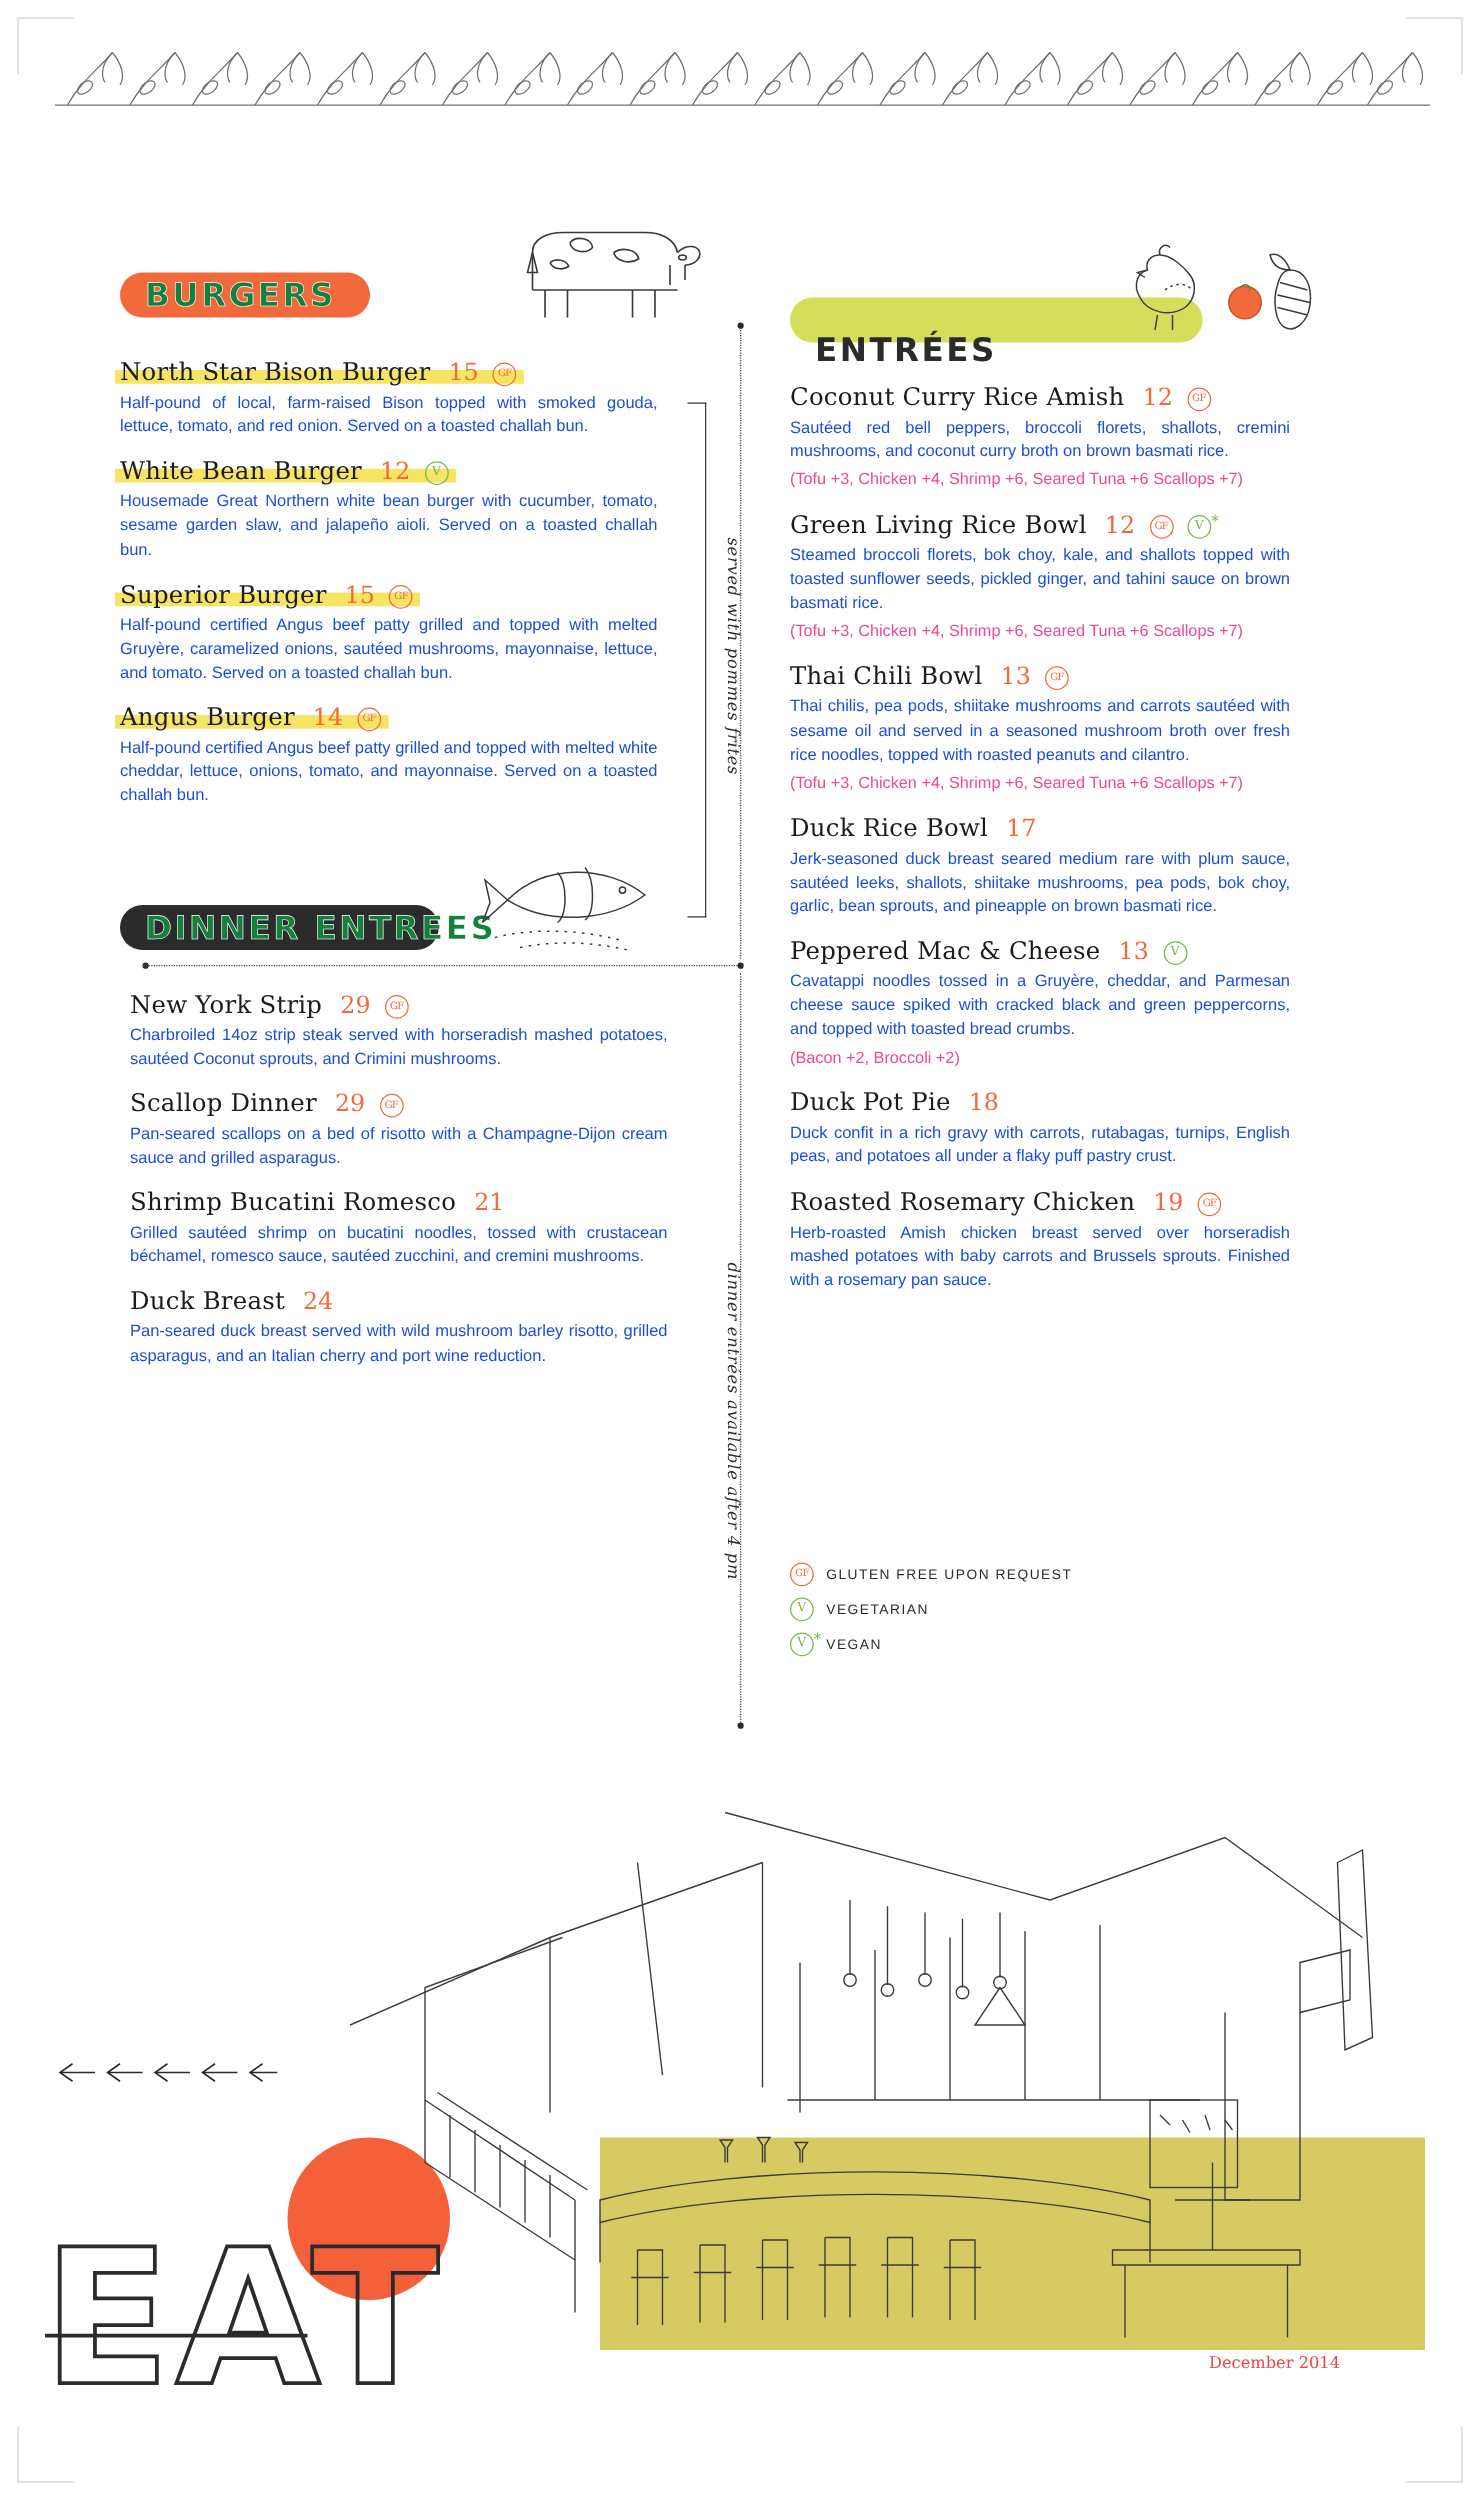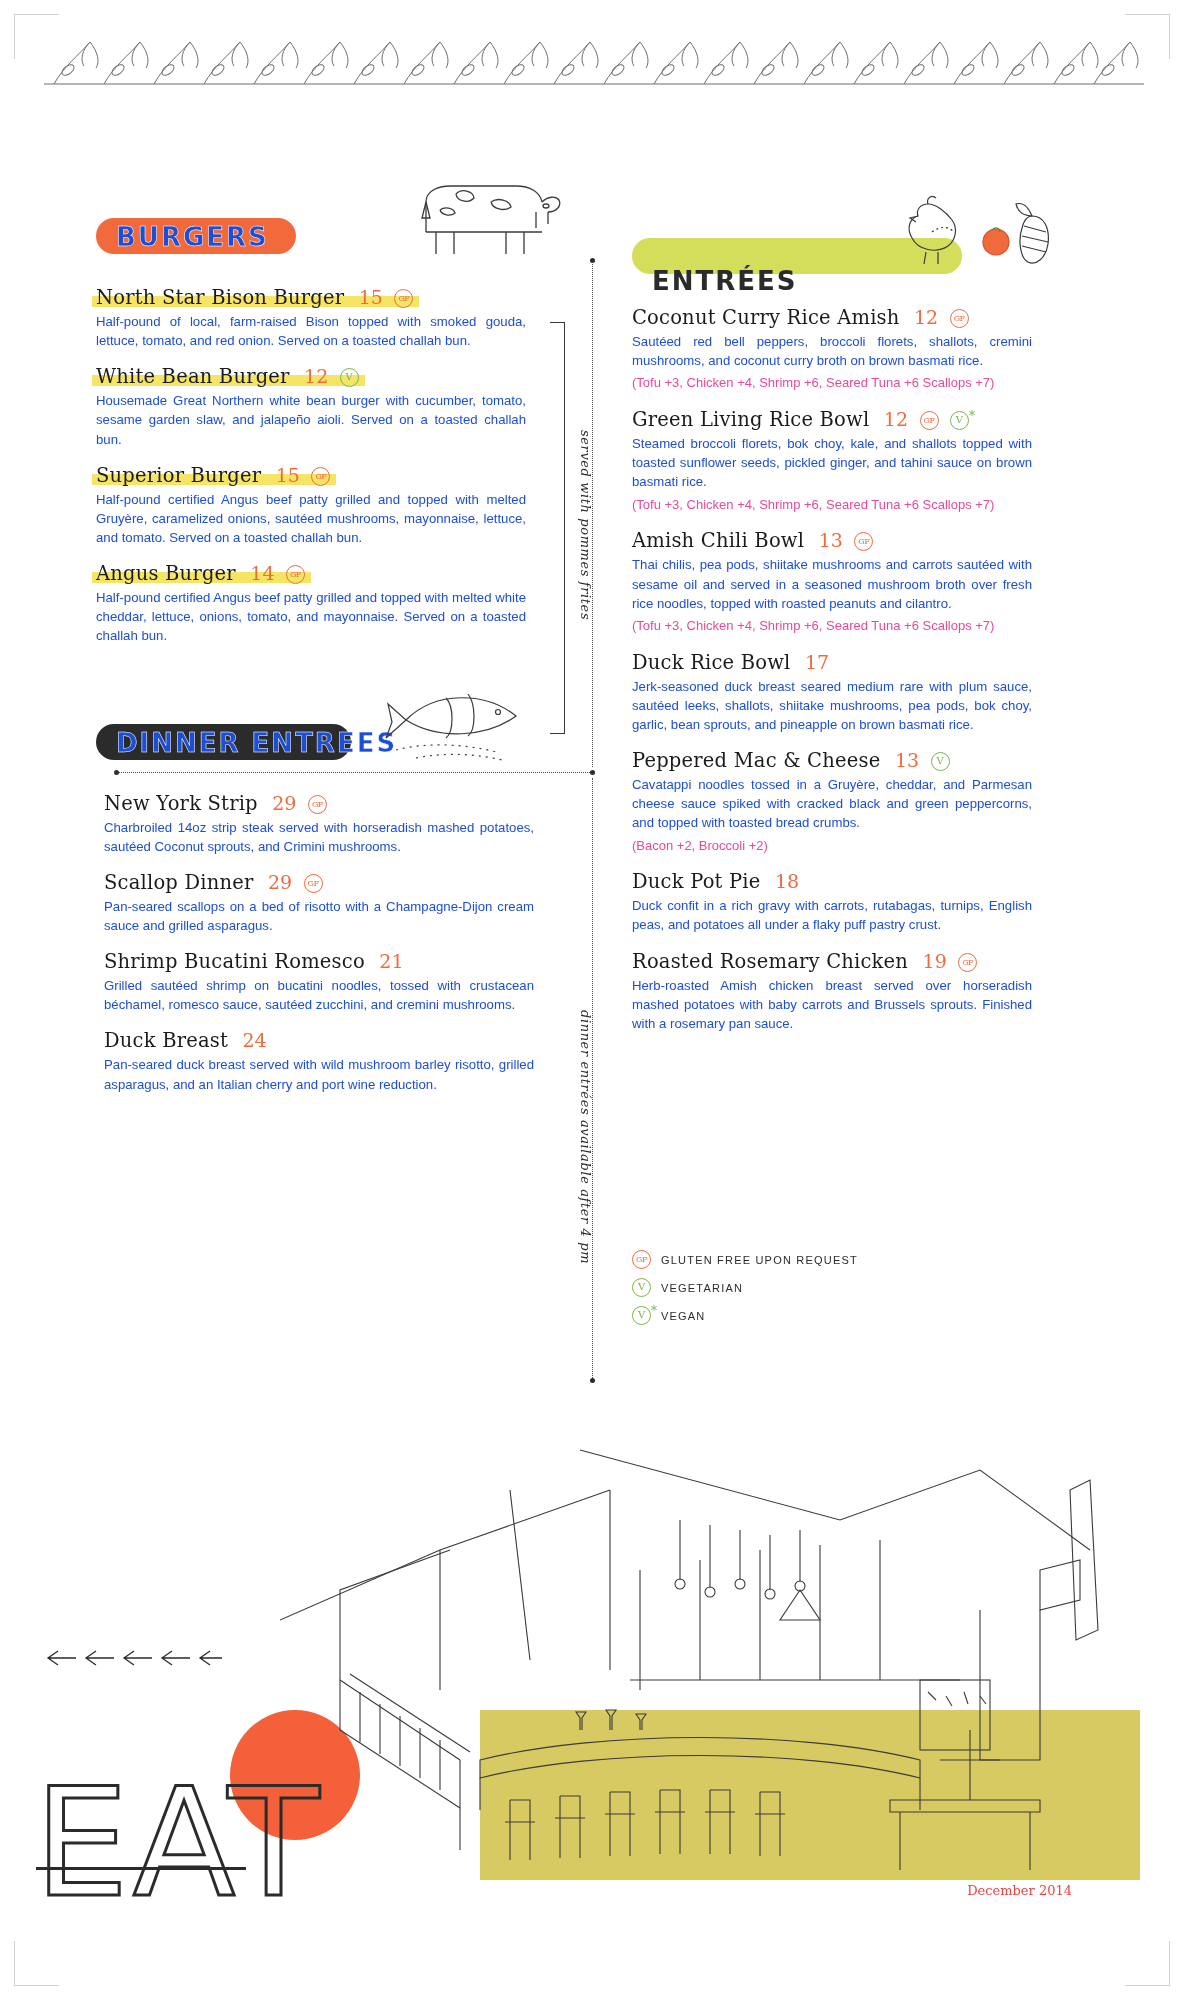--- a/index.html
+++ b/index.html
@@ -75,21 +75,21 @@
   .banner.dark   { background: #2b2b2b; width: 255px; }
 
   .sec-title {
     position: absolute;
     left: 20px;
     top: 12px;
     font-family: "DejaVu Sans", sans-serif;
     font-weight: bold;
     font-size: 26px;
     letter-spacing: 2px;
-    color: #1d4ed8;
+    color: #15803d;
     -webkit-text-stroke: 0.5px #ffffff;
   }
   .sec-title.onlight { color: #2b2b2b; margin-top: 24px; -webkit-text-stroke: 0; }
 
   .sec-art {
     position: absolute;
     top: -48px;
     right: 0;
   }
 
@@ -244,23 +244,23 @@
     left: 230px;
     bottom: 160px;
     width: 130px;
     height: 130px;
     border-radius: 50%;
     background: #f4603a;
   }
   .eat {
     position: absolute;
     left: 34px;
-    bottom: 82px;
+    bottom: 70px;
     font-family: "DejaVu Sans", sans-serif;
-    font-weight: normal;
+    font-weight: bold;
     font-size: 150px;
     letter-spacing: 4px;
     color: transparent;
     -webkit-text-stroke: 3px #2b2b2b;
     line-height: 1;
   }
   .eat-strike {
     position: absolute;
     left: 36px;
     bottom: 130px;
@@ -586,21 +586,21 @@
           <span class="item-price">12</span>
           <span class="badge gf"></span>
           <span class="badge veg vegan-star"></span>
         </div>
         <div class="desc">Steamed broccoli florets, bok choy, kale, and shallots topped with toasted sunflower seeds, pickled ginger, and tahini sauce on brown basmati rice.</div>
         <div class="addon">(Tofu +3, Chicken +4, Shrimp +6, Seared Tuna +6 Scallops +7)</div>
       </div>
 
       <div class="item">
         <div class="item-head">
-          <span class="item-name">Amish Chili Bowl</span>
+          <span class="item-name">Thai Chili Bowl</span>
           <span class="item-price">13</span>
           <span class="badge gf"></span>
         </div>
         <div class="desc">Thai chilis, pea pods, shiitake mushrooms and carrots sautéed with sesame oil and served in a seasoned mushroom broth over fresh rice noodles, topped with roasted peanuts and cilantro.</div>
         <div class="addon">(Tofu +3, Chicken +4, Shrimp +6, Seared Tuna +6 Scallops +7)</div>
       </div>
 
       <div class="item">
         <div class="item-head">
           <span class="item-name">Duck Rice Bowl</span>

